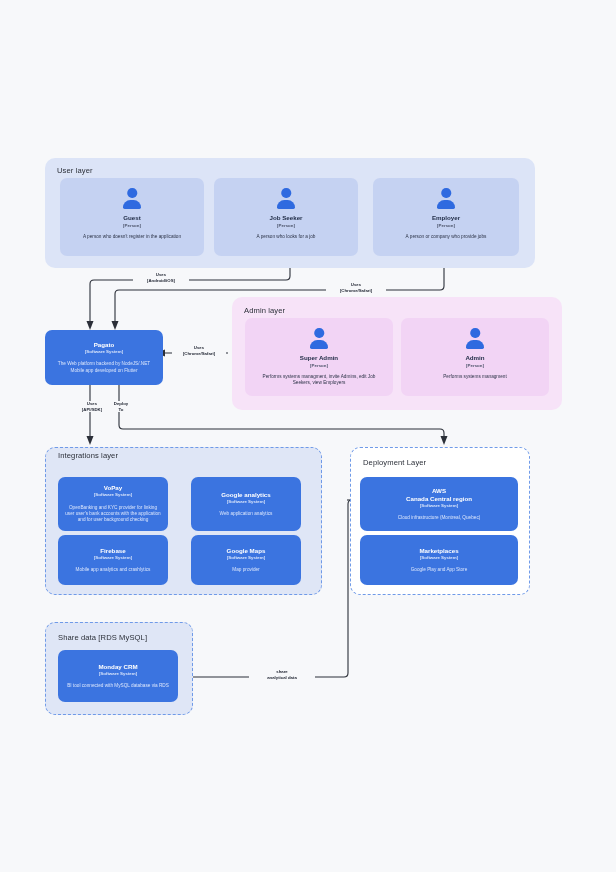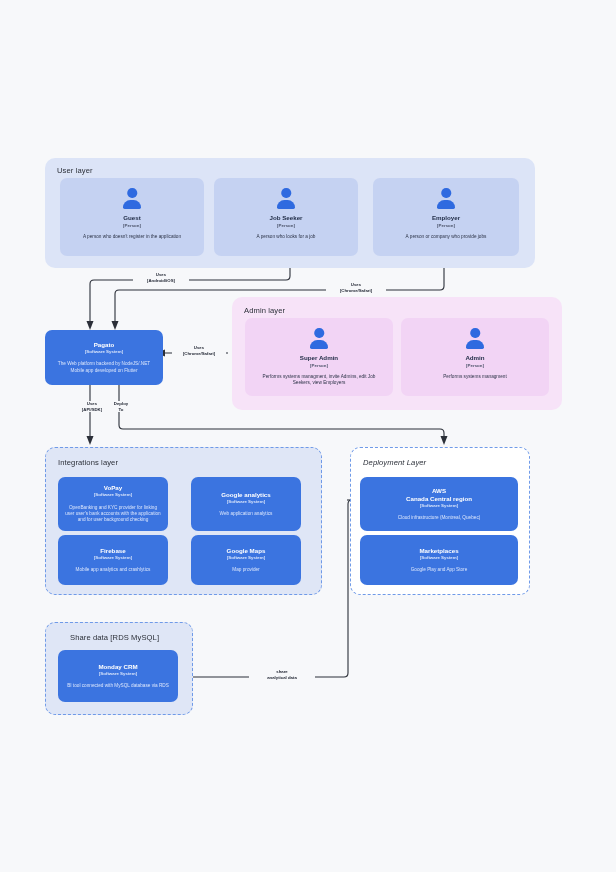--- a/index.html
+++ b/index.html
@@ -238,21 +238,21 @@
     <div class="p-desc">Performs systems managment</div>
   </div>
 
   <div class="sys-box" style="left:45px; top:330px; width:118px; height:55px;">
     <div class="s-name">Pagato</div>
     <div class="s-type">[Software System]</div>
     <div class="s-desc">The Web platform backend by NodeJS/.NET Mobile app developed on Flutter</div>
   </div>
 
   <div class="layer integr-layer" style="left:45px; top:447px; width:277px; height:148px;">
-    <div class="layer-title" style="left:12px; top:10px;">Integrations layer</div>
+    <div class="layer-title" style="left:12px; top:3px;">Integrations layer</div>
   </div>
 
   <div class="sys-box" style="left:58px; top:477px; width:110px; height:54px;">
     <div class="s-name">VoPay</div>
     <div class="s-type">[Software System]</div>
     <div class="s-desc">OpenBanking and KYC provider for linking user user's bank accounts with the application and for user background checking</div>
   </div>
 
   <div class="sys-box" style="left:191px; top:477px; width:110px; height:54px;">
     <div class="s-name">Google analytics</div>
@@ -266,38 +266,38 @@
     <div class="s-desc">Mobile app analytics and crashlytics</div>
   </div>
 
   <div class="sys-box" style="left:191px; top:535px; width:110px; height:50px;">
     <div class="s-name">Google Maps</div>
     <div class="s-type">[Software System]</div>
     <div class="s-desc">Map provider</div>
   </div>
 
   <div class="layer deploy-layer" style="left:350px; top:447px; width:180px; height:148px;">
-    <div class="layer-title" style="left:12px; top:10px;font-style:italic;">Deployment Layer</div>
+    <div class="layer-title" style="left:12px; top:10px;">Deployment Layer</div>
   </div>
 
   <div class="sys-box" style="left:360px; top:477px; width:158px; height:54px;">
     <div class="s-name" style="white-space:pre-line;">AWS
 Canada Central region</div>
     <div class="s-type">[Software System]</div>
     <div class="s-desc">Cloud infrastructure (Montreal, Quebec)</div>
   </div>
 
   <div class="sys-box" style="left:360px; top:535px; width:158px; height:50px;">
     <div class="s-name">Marketplaces</div>
     <div class="s-type">[Software System]</div>
     <div class="s-desc">Google Play and App Store</div>
   </div>
 
   <div class="layer share-layer" style="left:45px; top:622px; width:148px; height:93px;">
-    <div class="layer-title" style="left:12px; top:10px;margin-left:12px;">Share data [RDS MySQL]</div>
+    <div class="layer-title" style="left:12px; top:10px;">Share data [RDS MySQL]</div>
   </div>
 
   <div class="sys-box" style="left:58px; top:650px; width:120px; height:52px;">
     <div class="s-name">Monday CRM</div>
     <div class="s-type">[Software System]</div>
     <div class="s-desc">BI tool connected with MySQL database via RDS</div>
   </div>
 
   <div class="edge-label" style="left:133px; top:272px; width:52px;">Uses
 [Android/iOS]</div>

